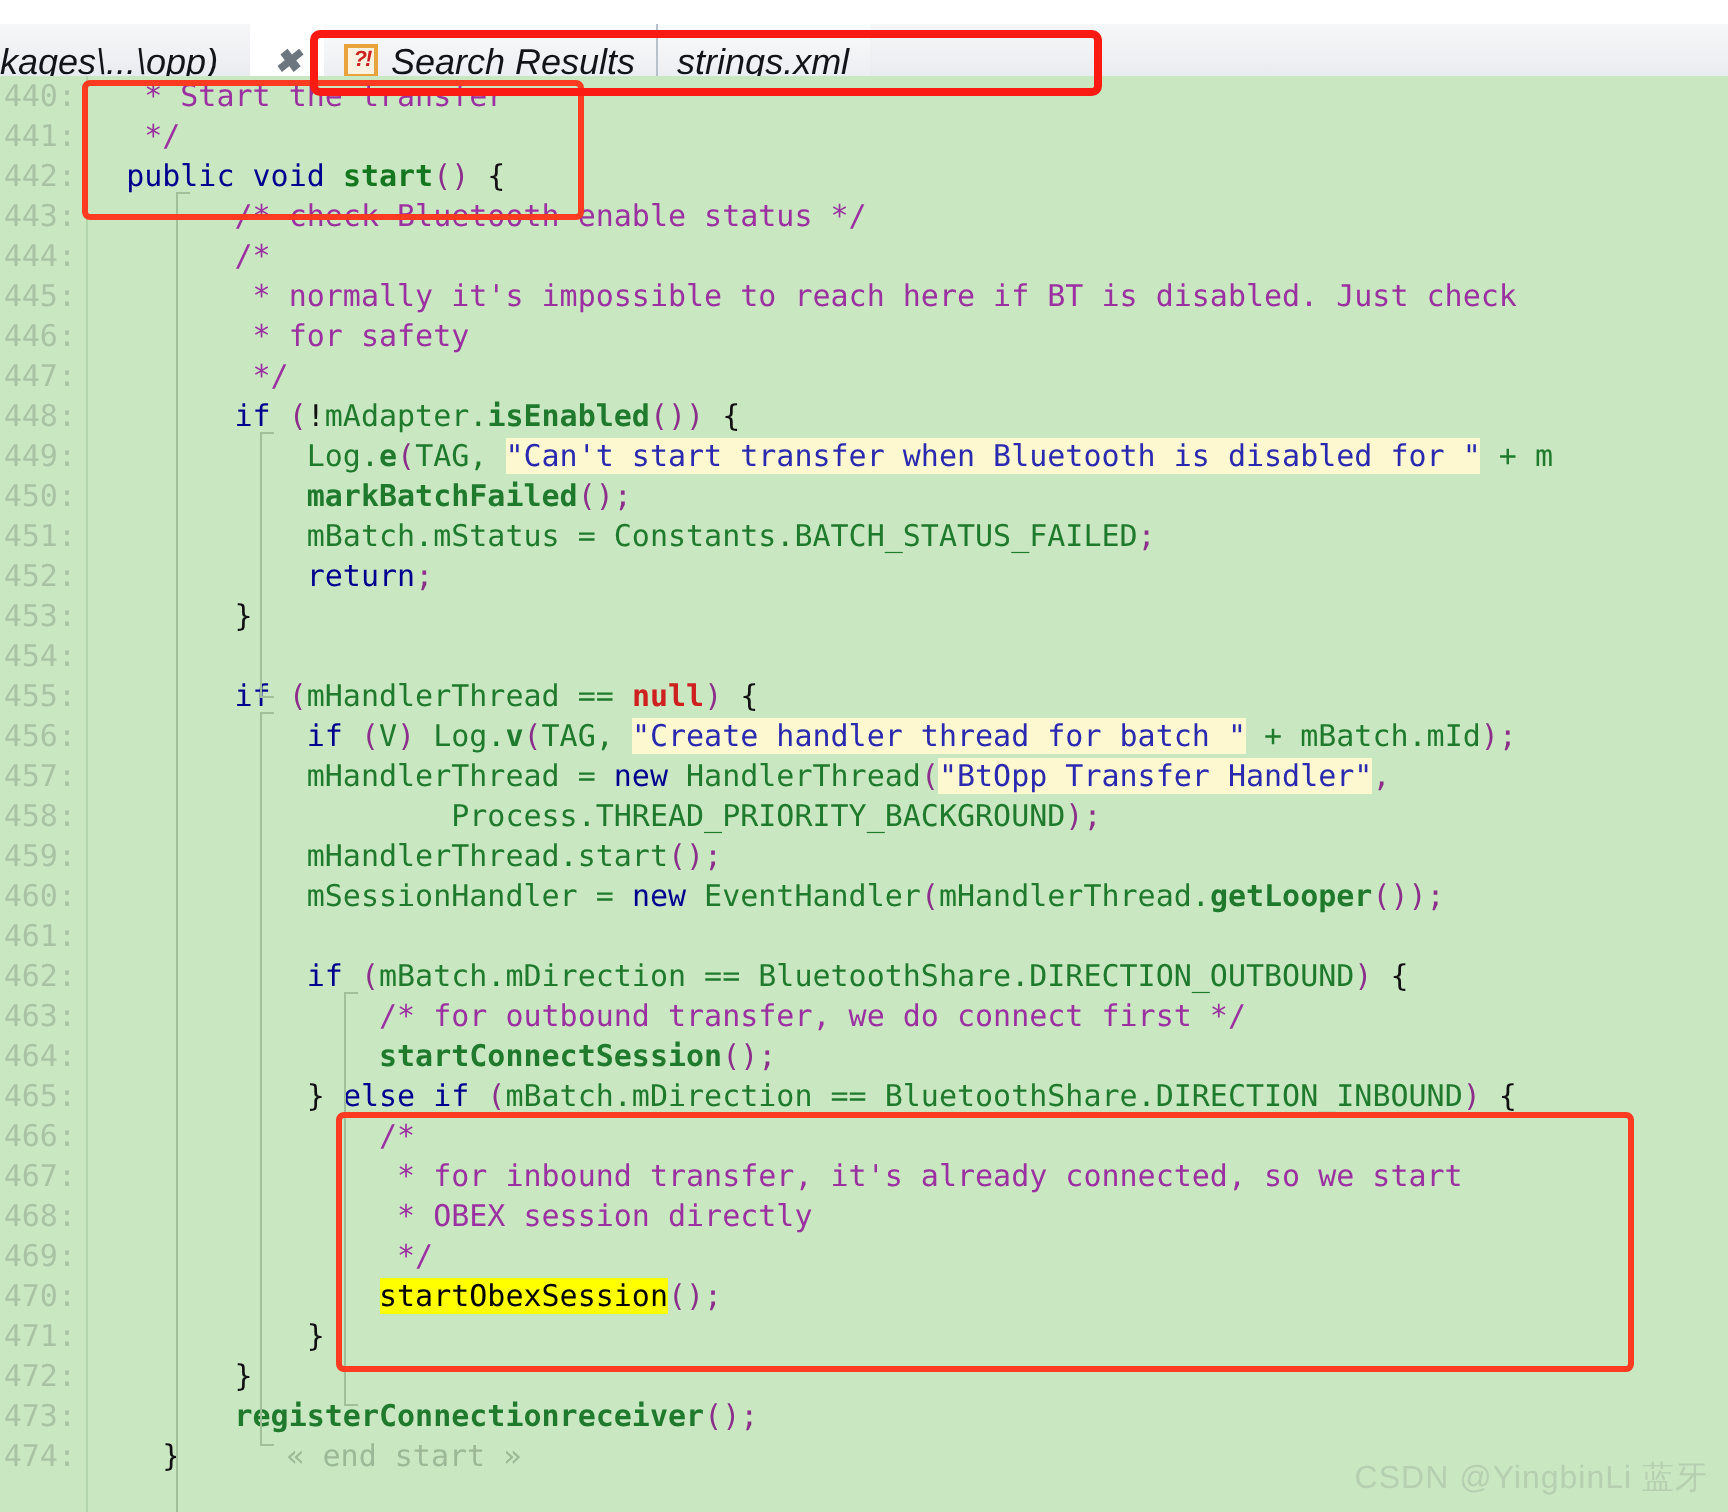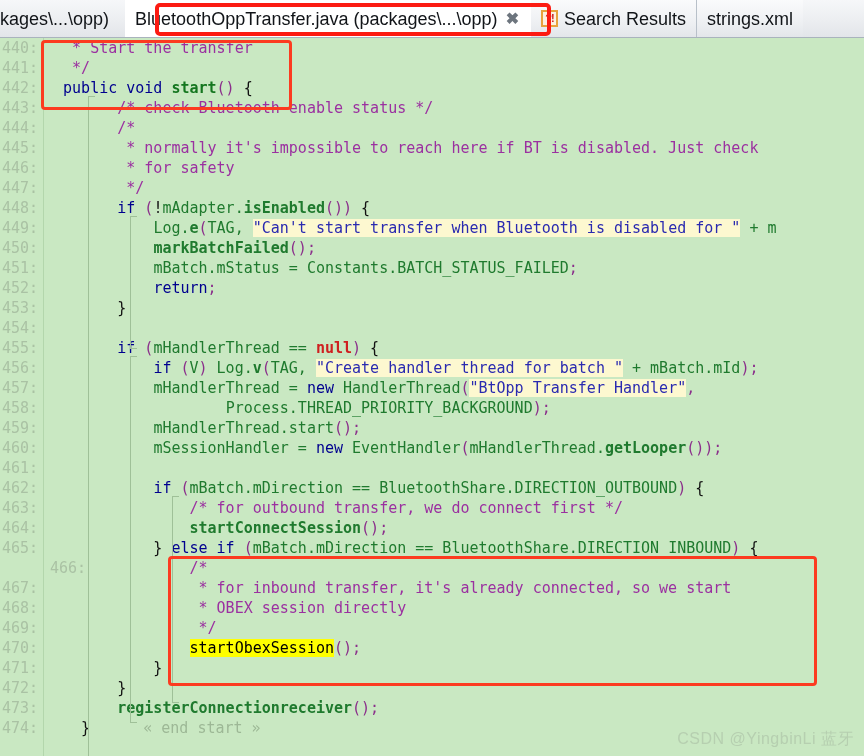--- a/index.html
+++ b/index.html
@@ -13,29 +13,30 @@
   #app {
     position: relative;
     width: 864px;
     height: 756px;
     overflow: hidden;
   }
 
   
   .tabbar {
     position: absolute;
-    top: 0; left: 0;
+    top: 12px; left: 0;
     width: 864px; height: 38px;
     background: linear-gradient(to bottom, #f6f7f9 0%, #eceef1 55%, #e2e5e9 100%);
     border-bottom: 1px solid #a9b3bd;
     box-sizing: border-box;
     display: flex;
     align-items: stretch;
     overflow: hidden;
     white-space: nowrap;
+    font-style: italic;
   }
   .tab {
     position: relative;
     display: flex;
     align-items: center;
     gap: 6px;
     padding: 0 10px;
     font-size: 18px;
     color: #111418;
     box-sizing: border-box;
@@ -193,21 +194,20 @@
 
 <div id="app">
 
   <div class="tabbar">
 
     <div class="tab inactive-left">
       <span class="tab-label">kages\...\opp)</span>
     </div>
 
     <div class="tab active" style="margin-left:6px;">
-      <span class="tab-label">BluetoothOppTransfer.java (packages\...\opp)</span>
       <span class="tab-close">✖</span>
     </div>
 
     <div class="tab">
       <span class="sr-icon">?!</span>
       <span class="tab-label">Search Results</span>
     </div>
 
     <div class="tab" style="border-right:none;">
       <span class="tab-label">strings.xml</span>
@@ -238,21 +238,21 @@
         <div class="lineno" style="top: 320px;">456:</div>
         <div class="lineno" style="top: 340px;">457:</div>
         <div class="lineno" style="top: 360px;">458:</div>
         <div class="lineno" style="top: 380px;">459:</div>
         <div class="lineno" style="top: 400px;">460:</div>
         <div class="lineno" style="top: 420px;">461:</div>
         <div class="lineno" style="top: 440px;">462:</div>
         <div class="lineno" style="top: 460px;">463:</div>
         <div class="lineno" style="top: 480px;">464:</div>
         <div class="lineno" style="top: 500px;">465:</div>
-        <div class="lineno" style="top: 520px; padding-left: 48px;">466:</div>
+        <div class="lineno" style="top: 520px;">466:</div>
         <div class="lineno" style="top: 540px;">467:</div>
         <div class="lineno" style="top: 560px;">468:</div>
         <div class="lineno" style="top: 580px;">469:</div>
         <div class="lineno" style="top: 600px;">470:</div>
         <div class="lineno" style="top: 620px;">471:</div>
         <div class="lineno" style="top: 640px;">472:</div>
         <div class="lineno" style="top: 660px;">473:</div>
         <div class="lineno" style="top: 680px;">474:</div>
       </div>
 

